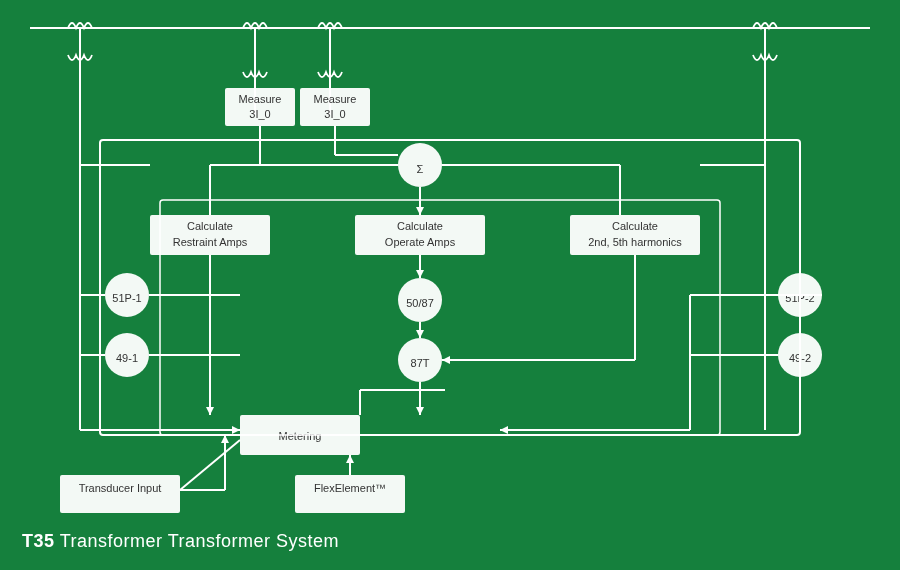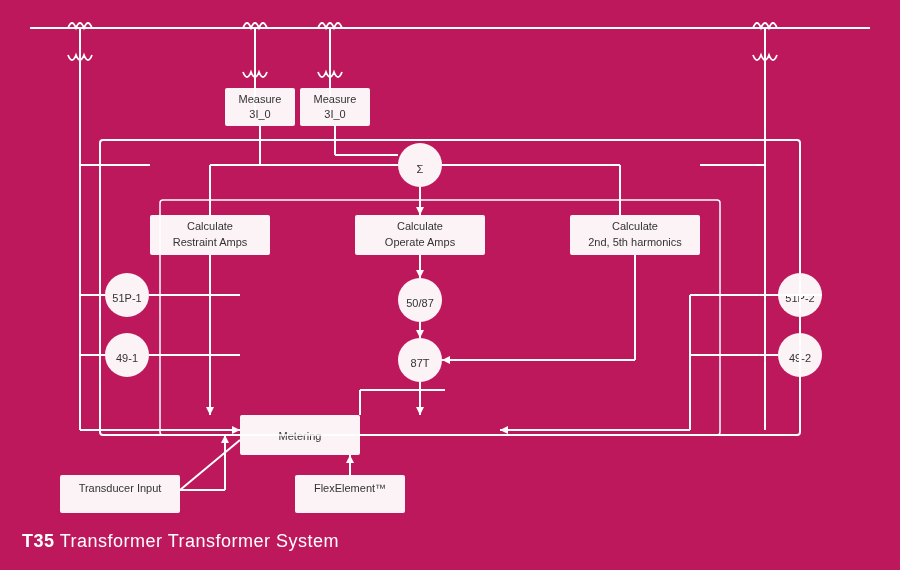--- a/index.html
+++ b/index.html
@@ -6,21 +6,21 @@
     body {
       width: 900px;
       height: 570px;
       background: #fff;
       font-family: Arial, sans-serif;
       overflow: hidden;
     }
     .outer {
       width: 900px;
       height: 570px;
-      background: #be185d;
+      background: #15803d;
       position: relative;
     }
     
     .title {
       position: absolute;
       bottom: 18px;
       left: 22px;
       color: #fff;
       font-size: 18px;
       font-weight: 300;

